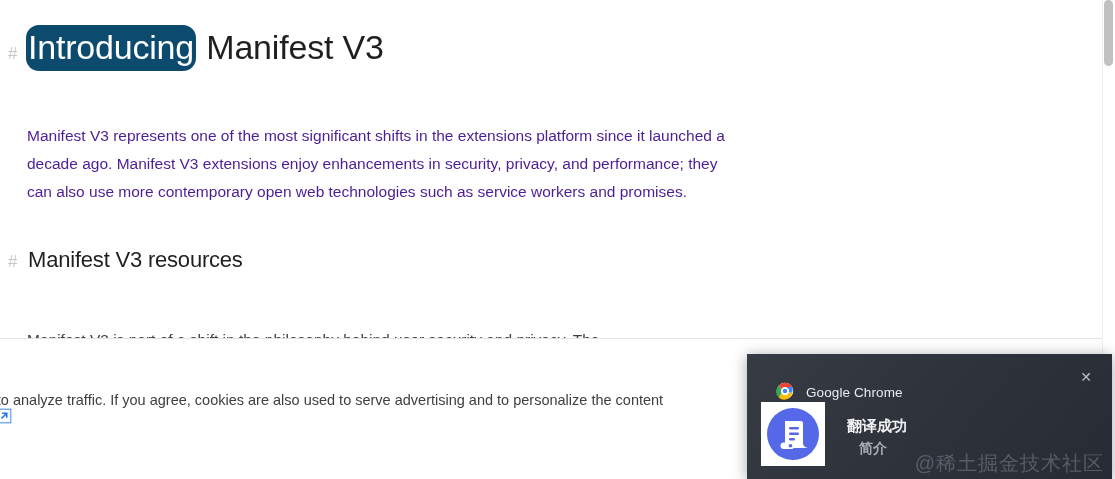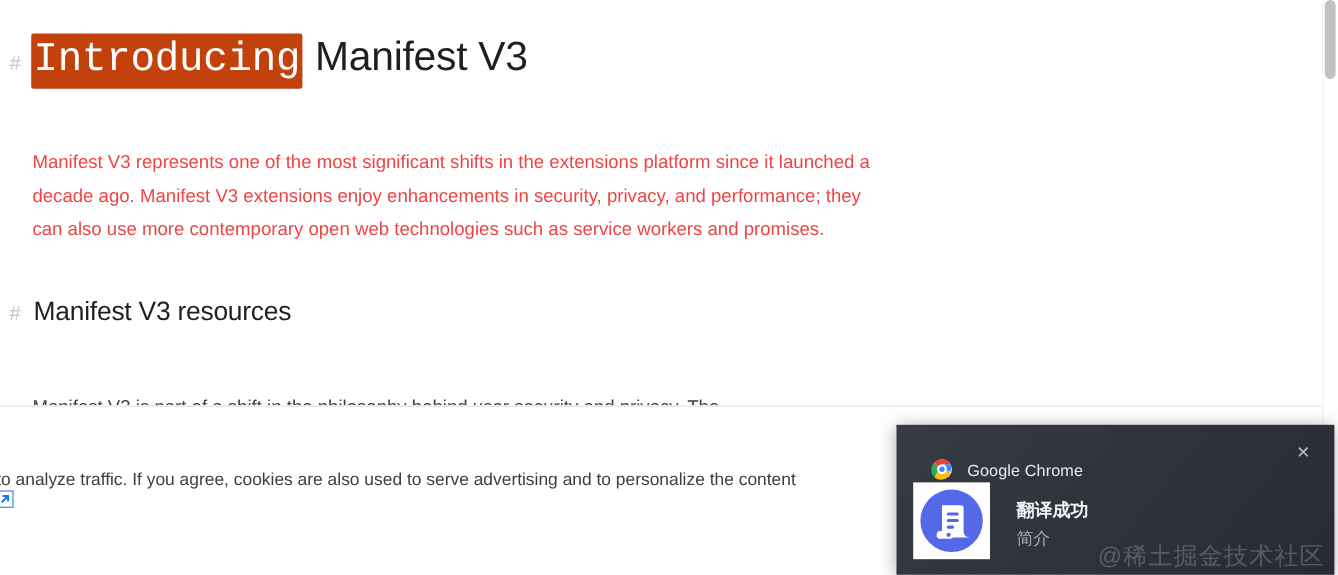--- a/index.html
+++ b/index.html
@@ -58,39 +58,38 @@
     line-height: 1.15;
   }
   .h2 {
     font-size: 22px;
     font-weight: 400;
     color: #1f1f1f;
     letter-spacing: -0.2px;
     line-height: 1.15;
   }
   .sel {
-    background: #c2410c;
+    background: #0c4a6e;
     color: #ffffff;
     padding: 3px 2px 5px 2px;
     margin: 0 1px 0 -2px;
-    border-radius: 2px;
-    font-family: Liberation Mono, monospace;
+    border-radius: 13px;
   }
 
   #heading-intro { left: 8px; top: 28px; }
   #heading-resources { left: 8px; top: 247px; }
 
   .body-para {
     position: absolute;
     left: 27px;
     top: 106px;
     width: 700px;
     font-size: 15.5px;
     line-height: 28px;
-    color: #ef4444;
+    color: #4c1d95;
     font-weight: 400;
   }
 
   
   .clipped-line {
     position: absolute;
     left: 27px;
     top: 326px;
     width: 740px;
     height: 12px;
@@ -219,24 +218,25 @@
     padding-top: 6px;
   }
   .toast-title {
     font-size: 15px;
     font-weight: 700;
     color: #f1f3f4;
     line-height: 20px;
   }
   .toast-sub {
     font-size: 14px;
-    font-weight: 400;
+    font-weight: 700;
     color: #a9adb4;
     line-height: 20px;
     margin-top: 2px;
+    margin-left: 12px;
   }
   .watermark {
     position: absolute;
     right: 8px;
     bottom: 2px;
     font-size: 20px;
     color: rgba(190,195,205,0.30);
     letter-spacing: 1px;
     white-space: nowrap;
   }

